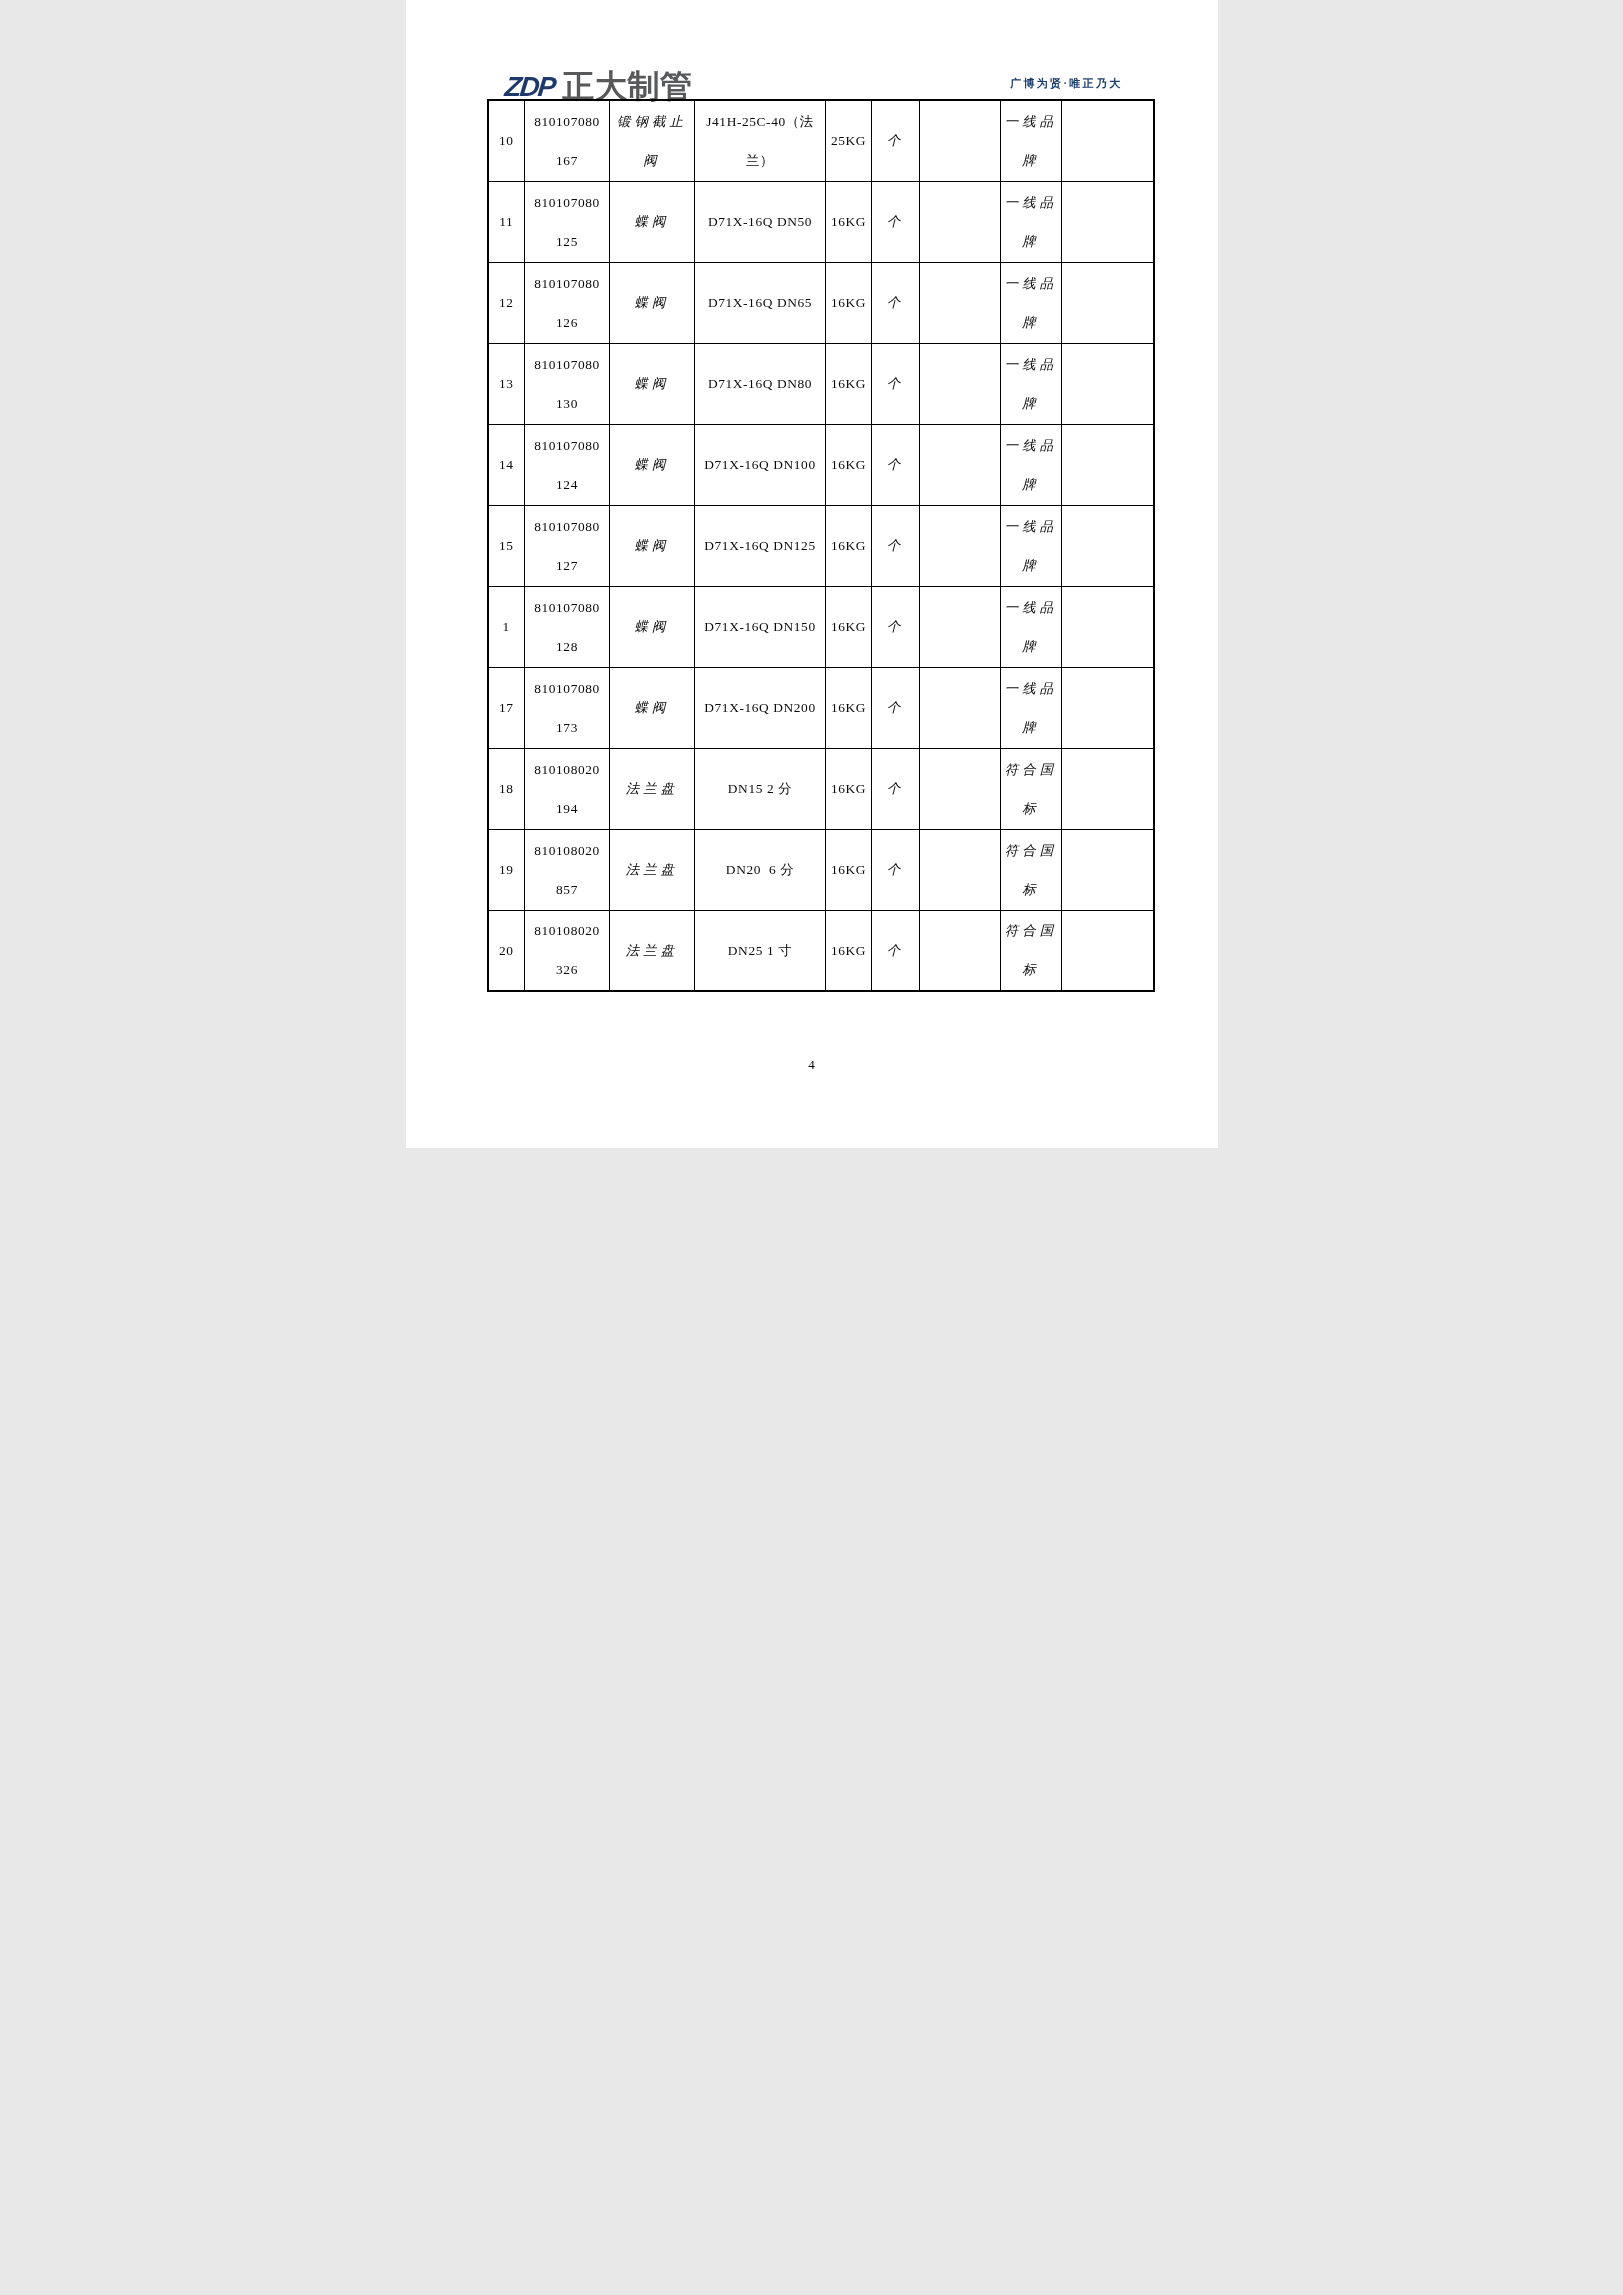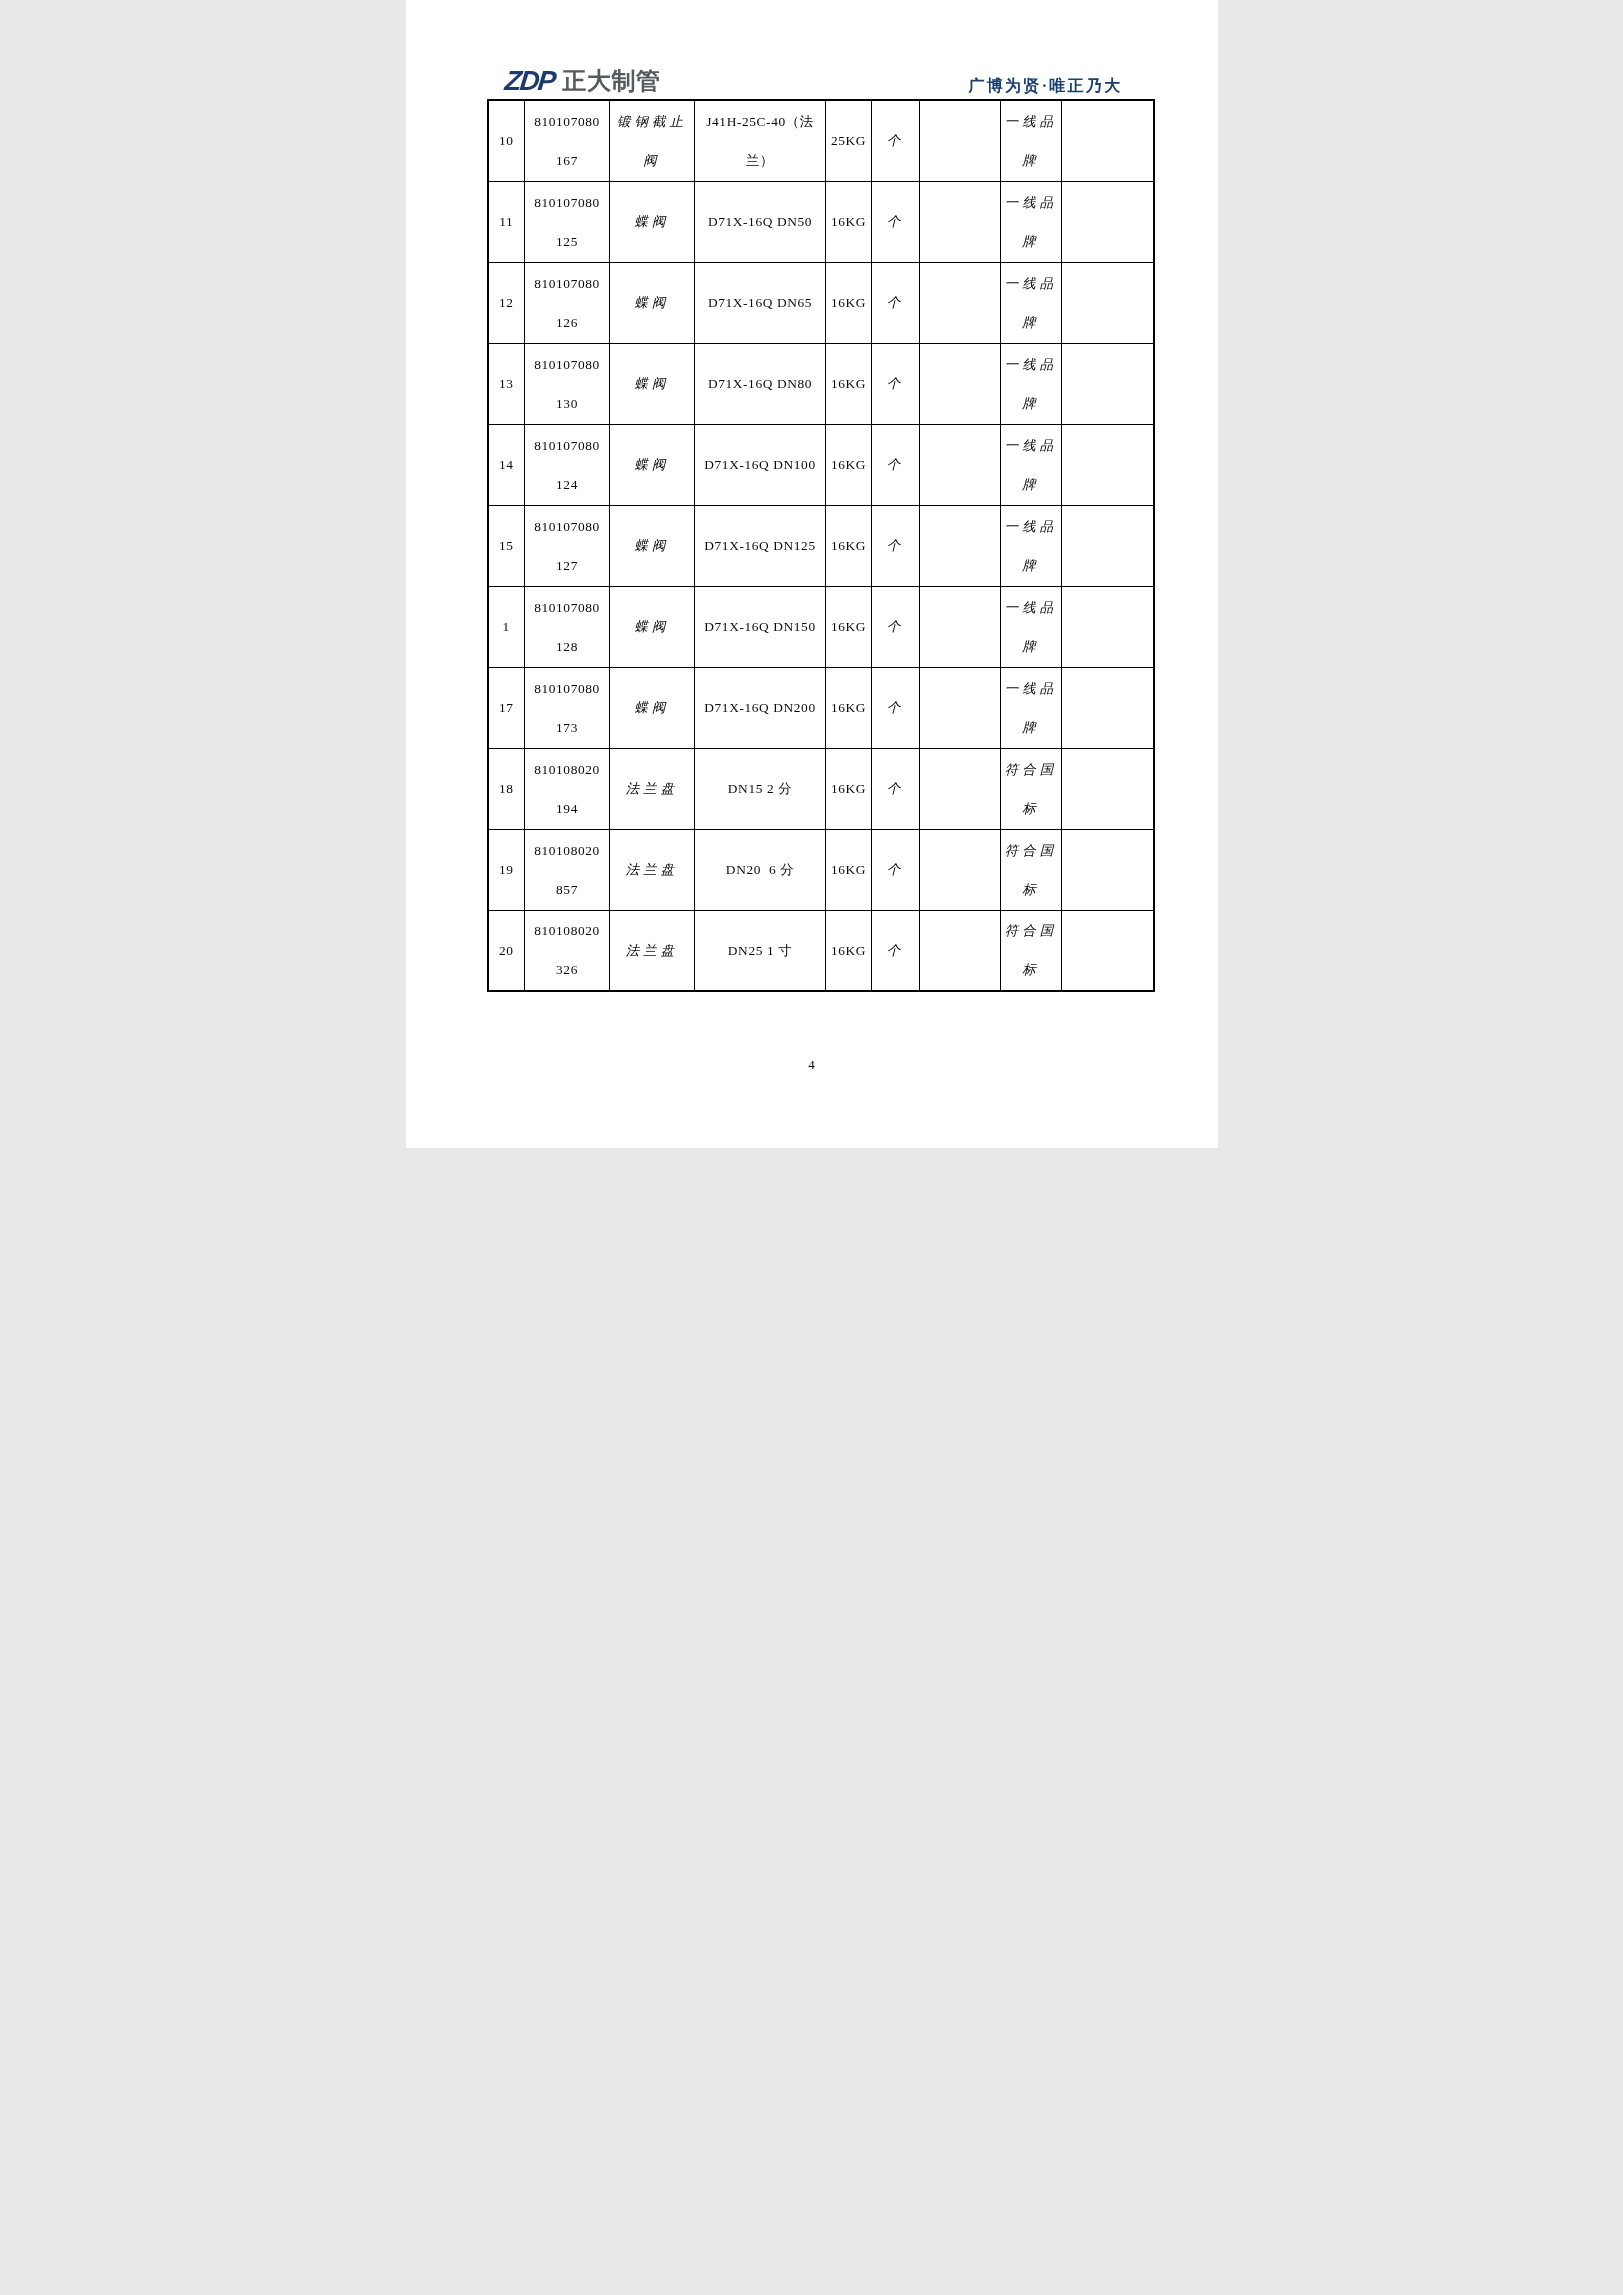--- a/index.html
+++ b/index.html
@@ -20,27 +20,27 @@
     white-space:nowrap;
   }
   .logo-zdp{
     font-size:27.5px;font-weight:900;font-style:italic;
     letter-spacing:-1.8px;
     color:#1e3a6d;
     transform:skewX(-6deg);
   }
   .logo-cn{
     margin-left:8.2px;
-    font-size:24px;font-weight:900;
+    font-size:32px;font-weight:900;
     color:#58595b;
     letter-spacing:0.6px;
   }
   .slogan{
     position:absolute;top:76px;right:95px;
-    font-size:16px;font-weight:700;
+    font-size:11px;font-weight:700;
     color:#1b3f6d;
     letter-spacing:2.3px;
     white-space:nowrap;
     margin-left:47px;
   }
   
   table.sheet{
     position:absolute;left:81px;top:99px;
     width:666px;
     border-collapse:collapse;

